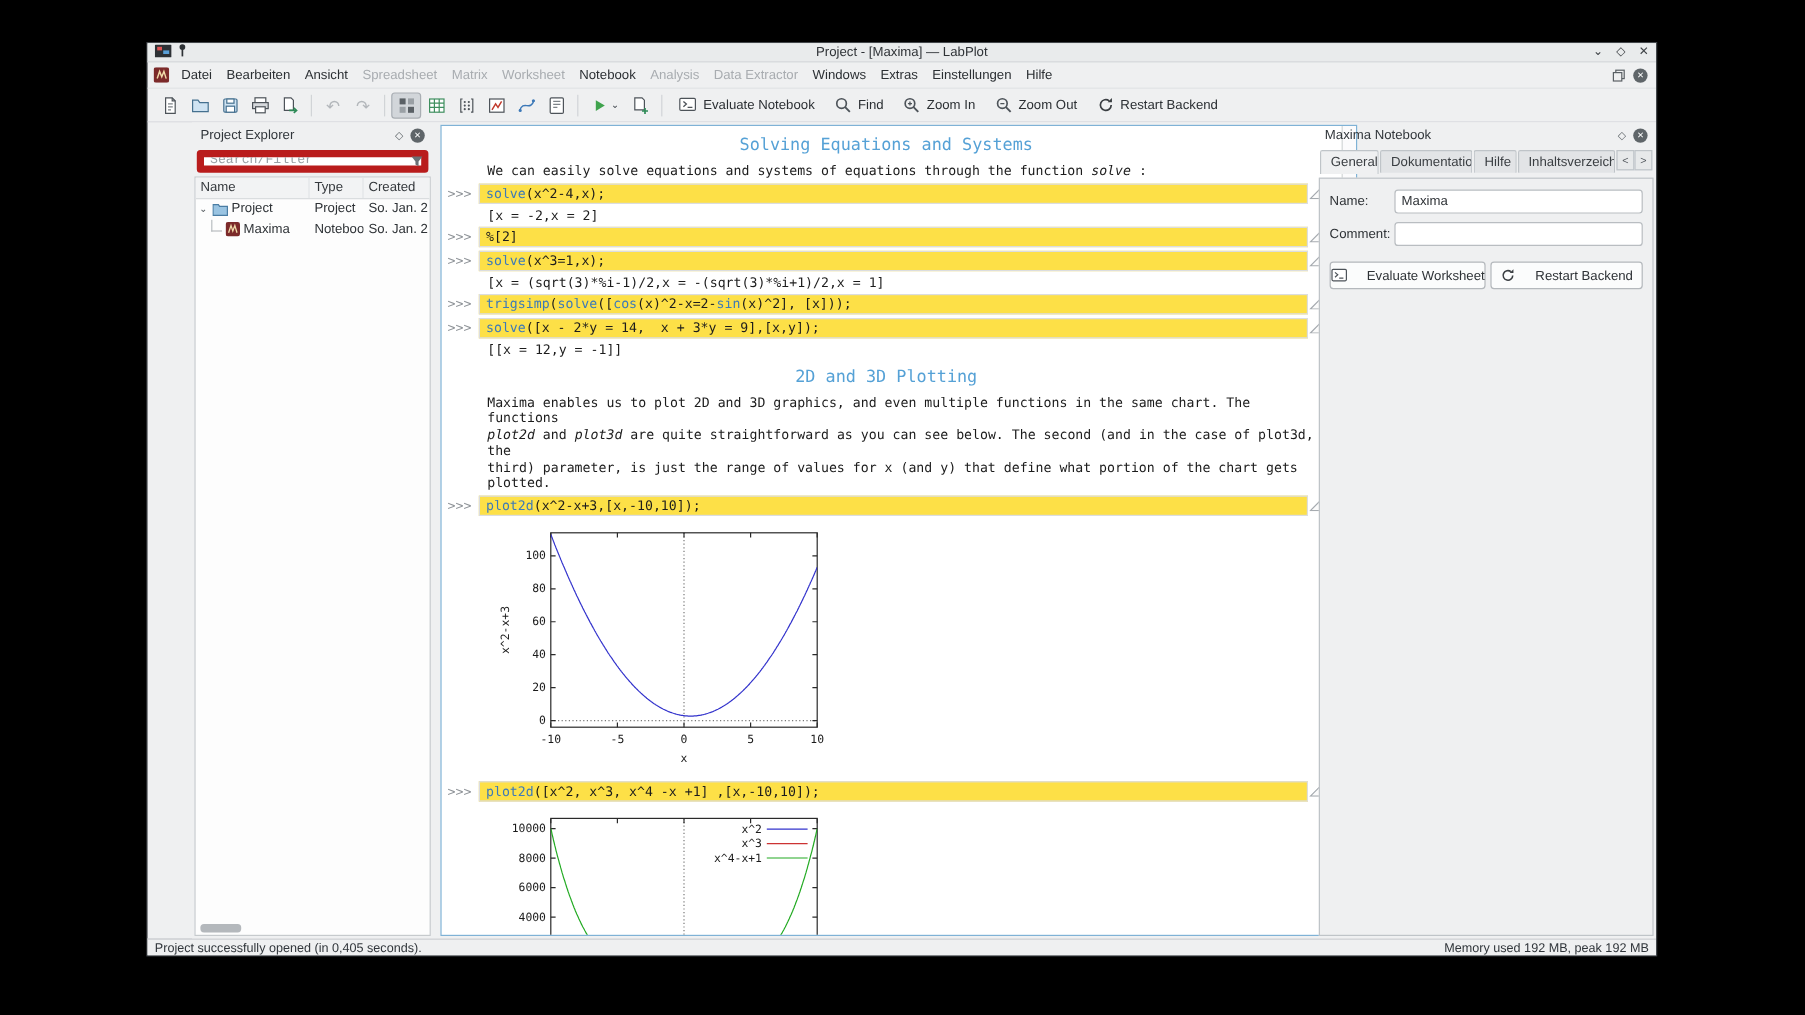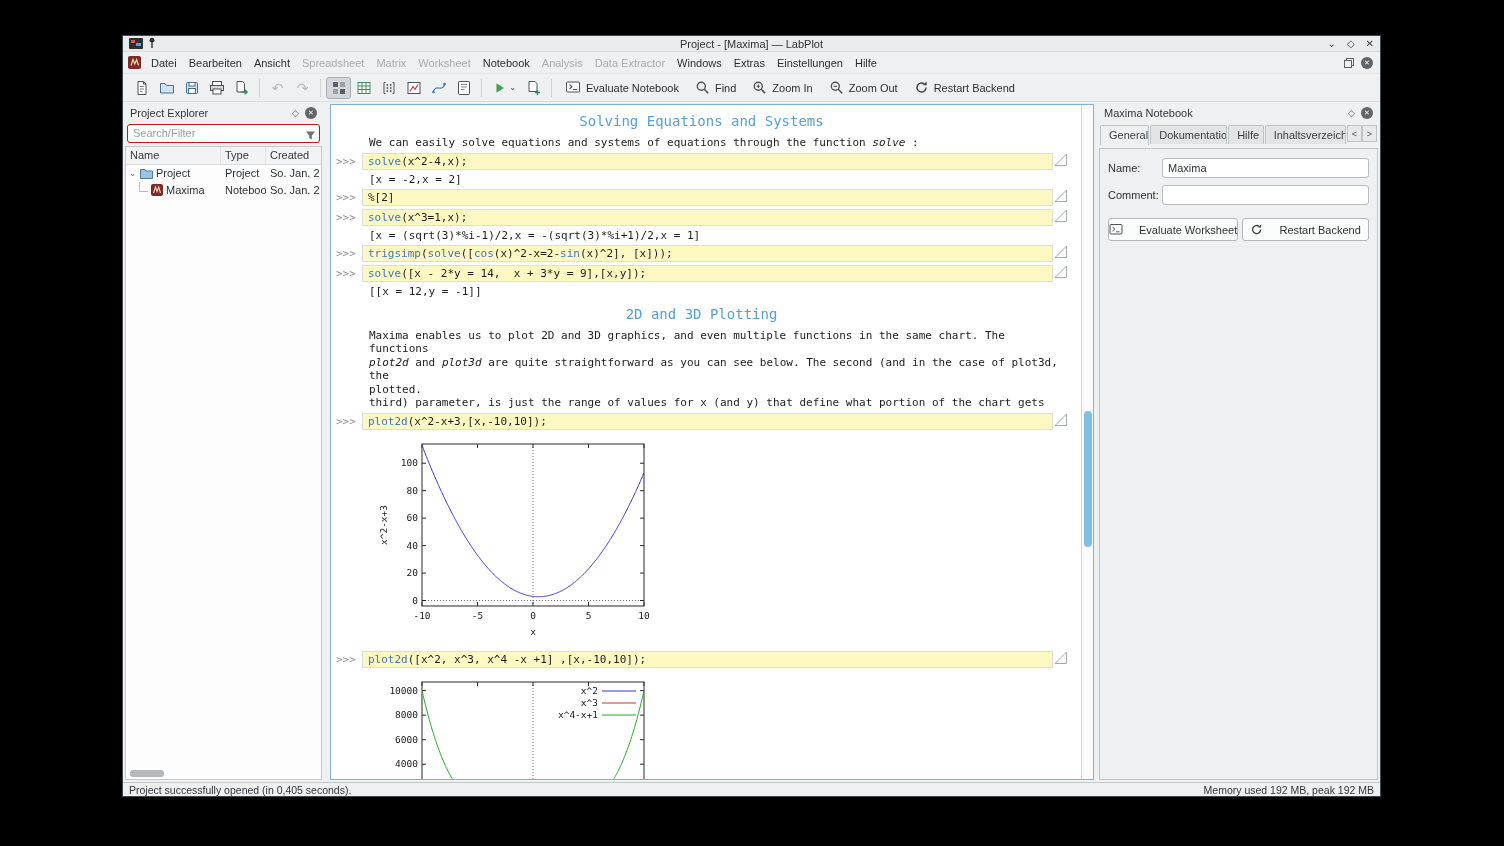--- a/index.html
+++ b/index.html
@@ -35,34 +35,34 @@
   .tbtn { width:25px; height:22px; display:flex; align-items:center; justify-content:center;
           border-radius:3px; flex:none; }
   .tbtn.pressed { background:#d2d6da; border:1px solid #a9aeb3; }
   .tbtn.disabled { color:#b3b7bb; font-size:14px; }
   .tsep { width:1px; height:18px; background:#d1d4d7; margin:0 5px; flex:none; }
   .tlabel { display:flex; align-items:center; gap:5px; padding:3px 8px; font-size:11px;
             color:#2b2f33; border-radius:3px; white-space:nowrap; }
   .chev { font-size:8px; color:#4d5359; margin-left:1px; }
 
   
-  .main { flex:1; position:relative; background:#eff0f1; }
+  .main { flex:1; position:relative; background:#eff0f1;margin-left:37px; }
 
   .dock-header { height:18px; display:flex; align-items:center; font-size:11px;
                  color:#31363b; padding:0 5px; gap:6px; }
   .dock-header .dtitle { flex:1; white-space:nowrap; }
   .float-glyph { font-size:9px; color:#5f6569; }
 
   
   .explorer { position:absolute; left:2px; top:2px; bottom:2px; width:197px;
               display:flex; flex-direction:column; }
   .search-wrap { position:relative; margin:1px 2px 3px 2px; }
-  .search-input { width:100%; height:19px; border:1px solid #b91c1c; border-radius:3px;
+  .search-input { width:100%; height:19px; border:6px solid #b91c1c; border-radius:3px;
                   background:#fff; font-size:11px; padding:0 34px 0 5px; color:#2e3236;
-                  font-family:Liberation Sans, sans-serif; outline:none; }
+                  font-family:Liberation Mono, monospace; outline:none; }
   .search-input::placeholder { color:#9aa0a5; }
   .funnel-wrap { position:absolute; right:4px; top:4px; }
   .tree { flex:1; background:#fdfdfd; border:1px solid #c6cacd; font-size:11px; position:relative; overflow:hidden; }
   .tree-header { display:flex; height:18px; border-bottom:1px solid #dadddf; background:#f2f3f4; color:#34383c; }
   .th { padding:2px 4px; border-right:1px solid #e2e5e7; white-space:nowrap; overflow:hidden; }
   .th-name { width:95px; } .th-type { width:45px; } .th-created { flex:1; border-right:none; }
   .tree-row { display:flex; height:17px; align-items:center; color:#2e3236; }
   .td-name { width:95px; display:flex; align-items:center; gap:3px; padding-left:2px; white-space:nowrap; overflow:hidden; }
   .td-type { width:45px; padding-left:4px; white-space:nowrap; overflow:hidden; }
   .td-created { flex:1; padding-left:4px; white-space:nowrap; overflow:hidden; }
@@ -80,21 +80,21 @@
               top:306px; height:136px; }
   .nb-content { position:absolute; left:0; top:0; right:12px; bottom:0; overflow:hidden;
                 padding:6px 14px 0 5px; font-family:"DejaVu Sans Mono", monospace;
                 font-size:11px; color:#1c1c1c; }
   .nb-h { font-size:14px; line-height:17px; color:#55a1d6; text-align:center; margin:2px 0 6px; }
   .nb-h2 { margin-top:8px; }
   .nb-p { margin-left:33px; line-height:13.5px; white-space:pre-wrap; }
   .em { font-style:italic; }
   .cmd-row { display:flex; margin:3px 0; align-items:flex-start; }
   .prompt { width:26px; flex:none; color:#8d9297; line-height:13px; padding-top:2px; }
-  .code-box { flex:1; background:#fef9c3; border:1px solid #dbdddf; padding:1px 5px;
+  .code-box { flex:1; background:#fde047; border:1px solid #dbdddf; padding:1px 5px;
               line-height:13px; white-space:pre; overflow:hidden; }
   .code-fn { color:#3d7ab8; }
   .fold { width:14px; flex:none; display:flex; justify-content:flex-end; }
   .res-row { margin:3px 0 3px 33px; line-height:13px; white-space:pre; }
   .plot-svg { display:block; margin:8px 0 8px 38px; }
   .plot-svg text { font-family:"DejaVu Sans Mono", monospace; font-size:9.5px; fill:#1b1b1b; }
 
   
   .properties { position:absolute; right:2px; top:2px; bottom:2px; width:279px;
                 display:flex; flex-direction:column; }
@@ -420,22 +420,22 @@
                 <svg width="13" height="13">
                   <polygon points="1,12.5 12.5,1 12.5,12.5" fill="#fbfbfb" stroke="#a6abb0"></polygon>
                 </svg>
               </span>
           </div>
           <div class="res-row">[[x = 12,y = -1]]</div>
 
           <div class="nb-h nb-h2">2D and 3D Plotting</div>
           <div class="nb-p">Maxima enables us to plot 2D and 3D graphics, and even multiple functions in the same chart. The functions</div>
           <div class="nb-p"><span class="em">plot2d</span><span> and </span><span class="em">plot3d</span><span> are quite straightforward as you can see below. The second (and in the case of plot3d, the</span></div>
+          <div class="nb-p">third) parameter, is just the range of values for x (and y) that define what portion of the chart gets</div>
           <div class="nb-p">plotted.</div>
-          <div class="nb-p">third) parameter, is just the range of values for x (and y) that define what portion of the chart gets</div>
 
           <div class="cmd-row">
             <span class="prompt">&gt;&gt;&gt;</span>
             <span class="code-box"><span class="code-fn">plot2d</span><span>(x^2-x+3,[x,-10,10]);</span></span>
             <span class="fold">
                 <svg width="13" height="13">
                   <polygon points="1,12.5 12.5,1 12.5,12.5" fill="#fbfbfb" stroke="#a6abb0"></polygon>
                 </svg>
               </span>
           </div>

